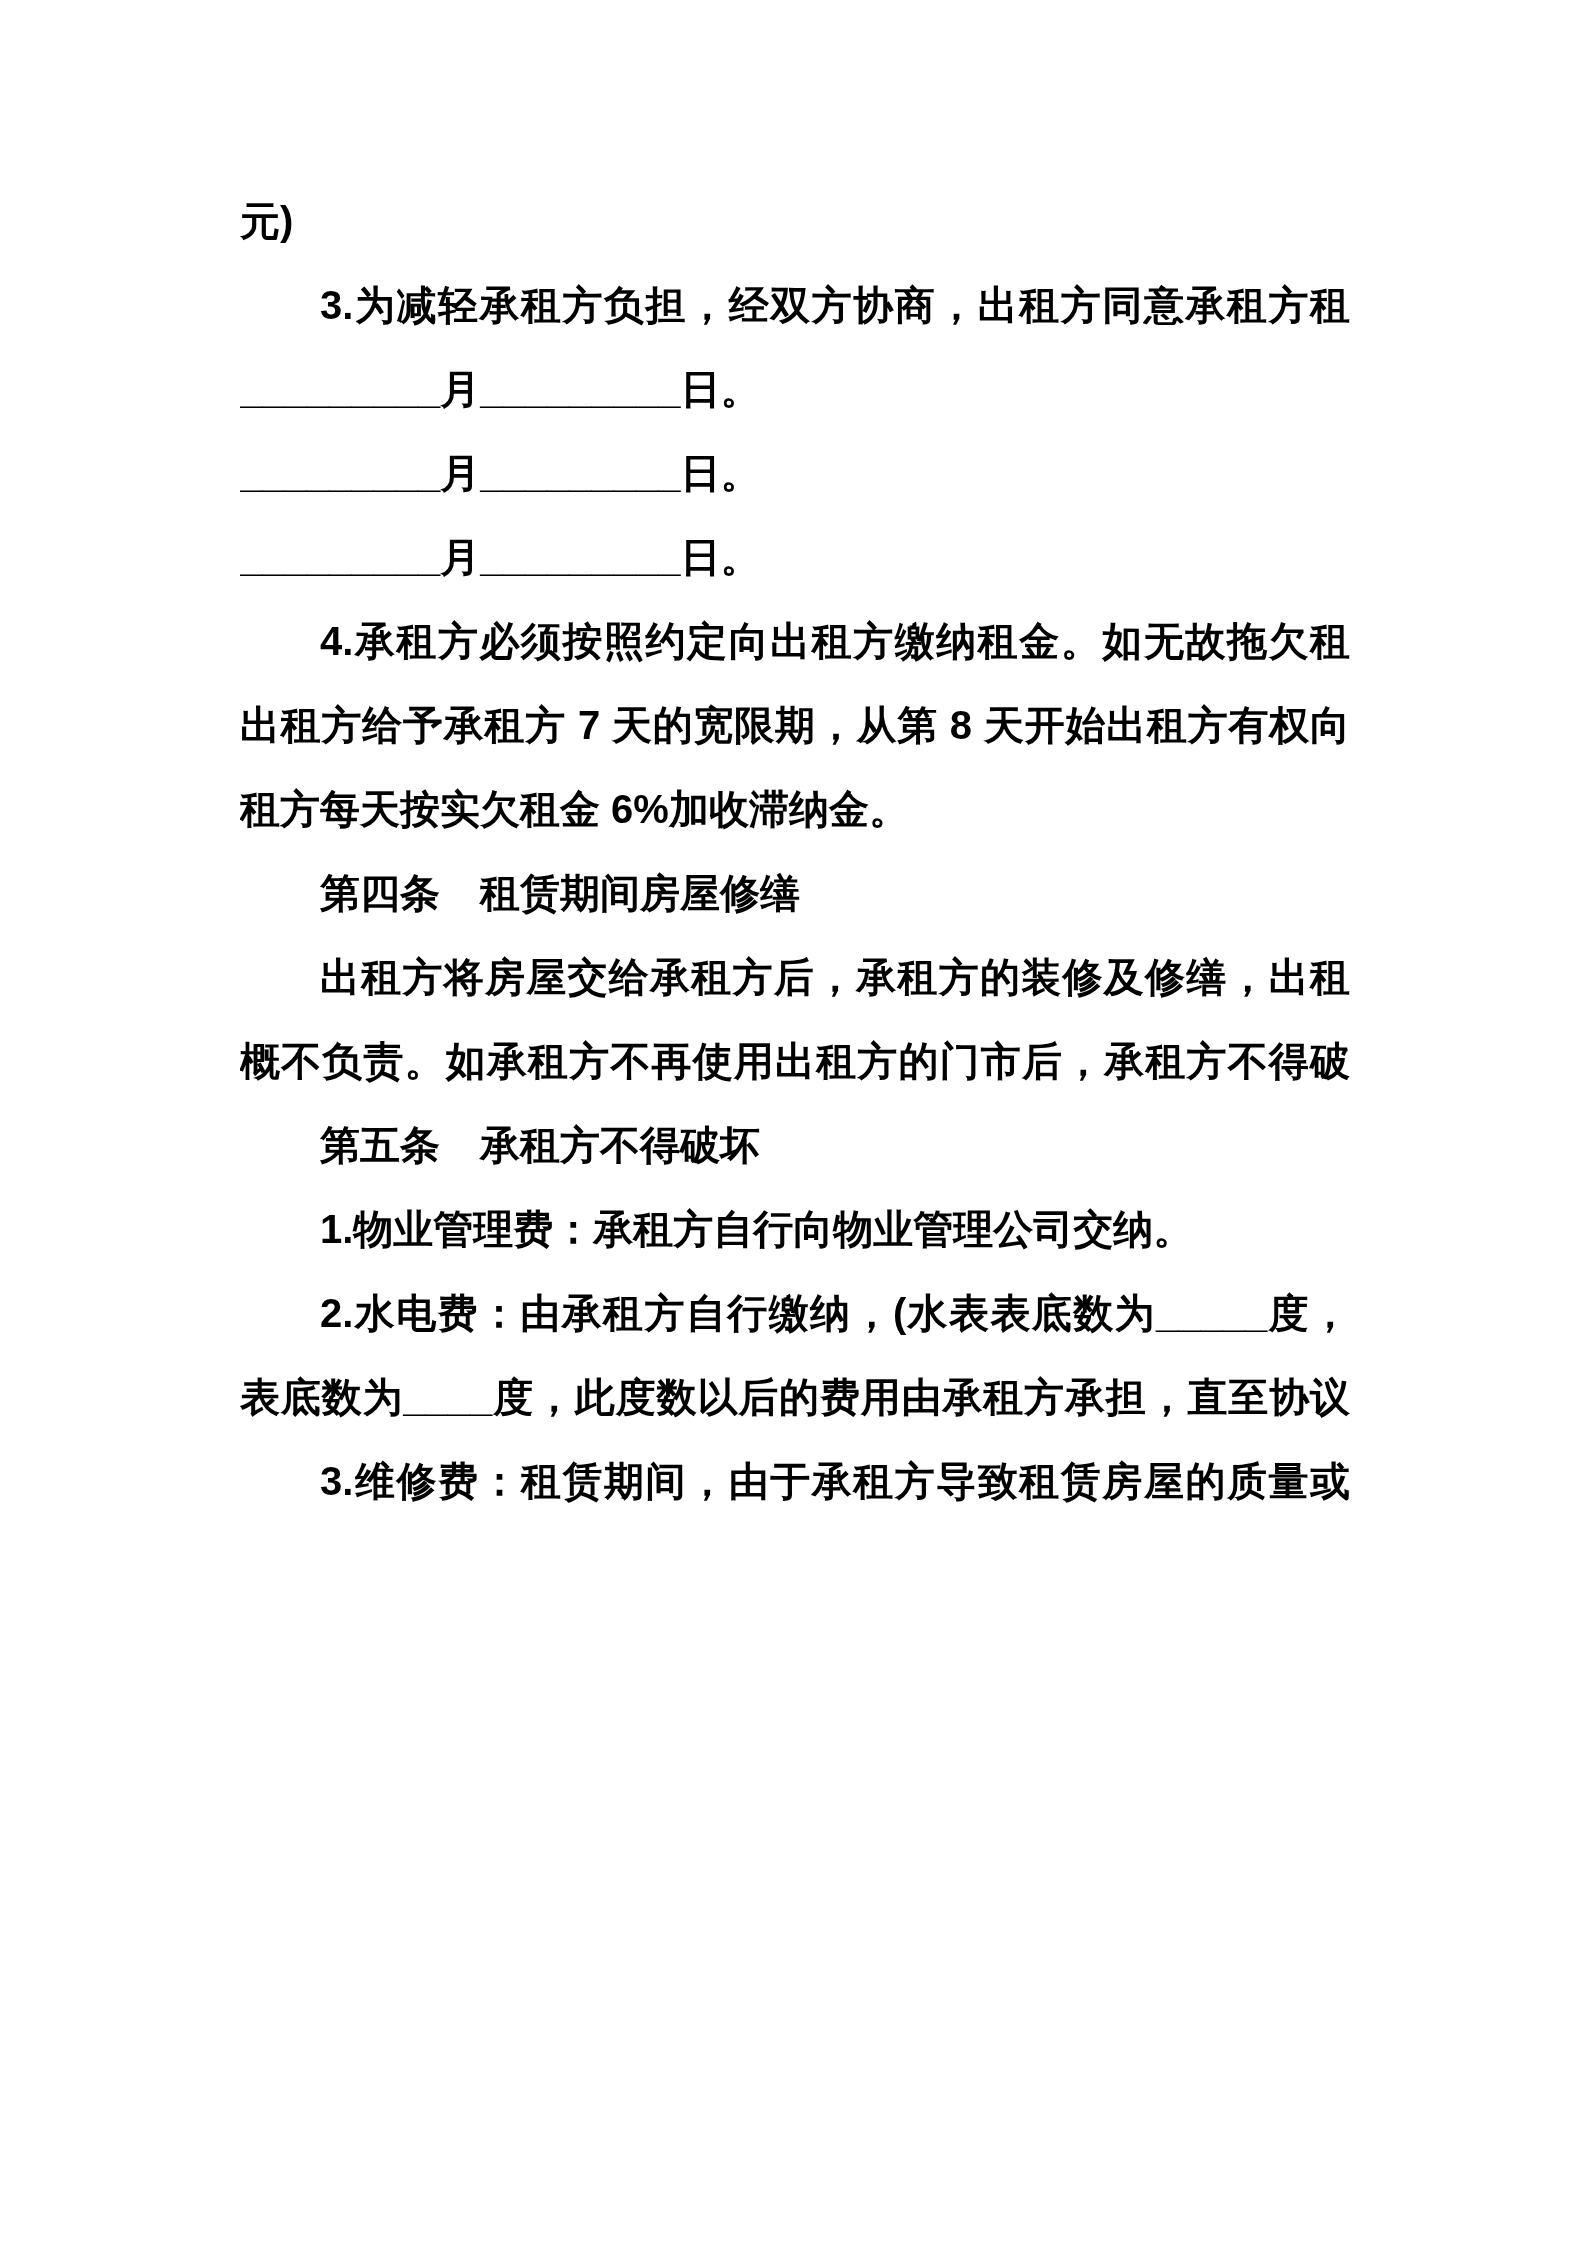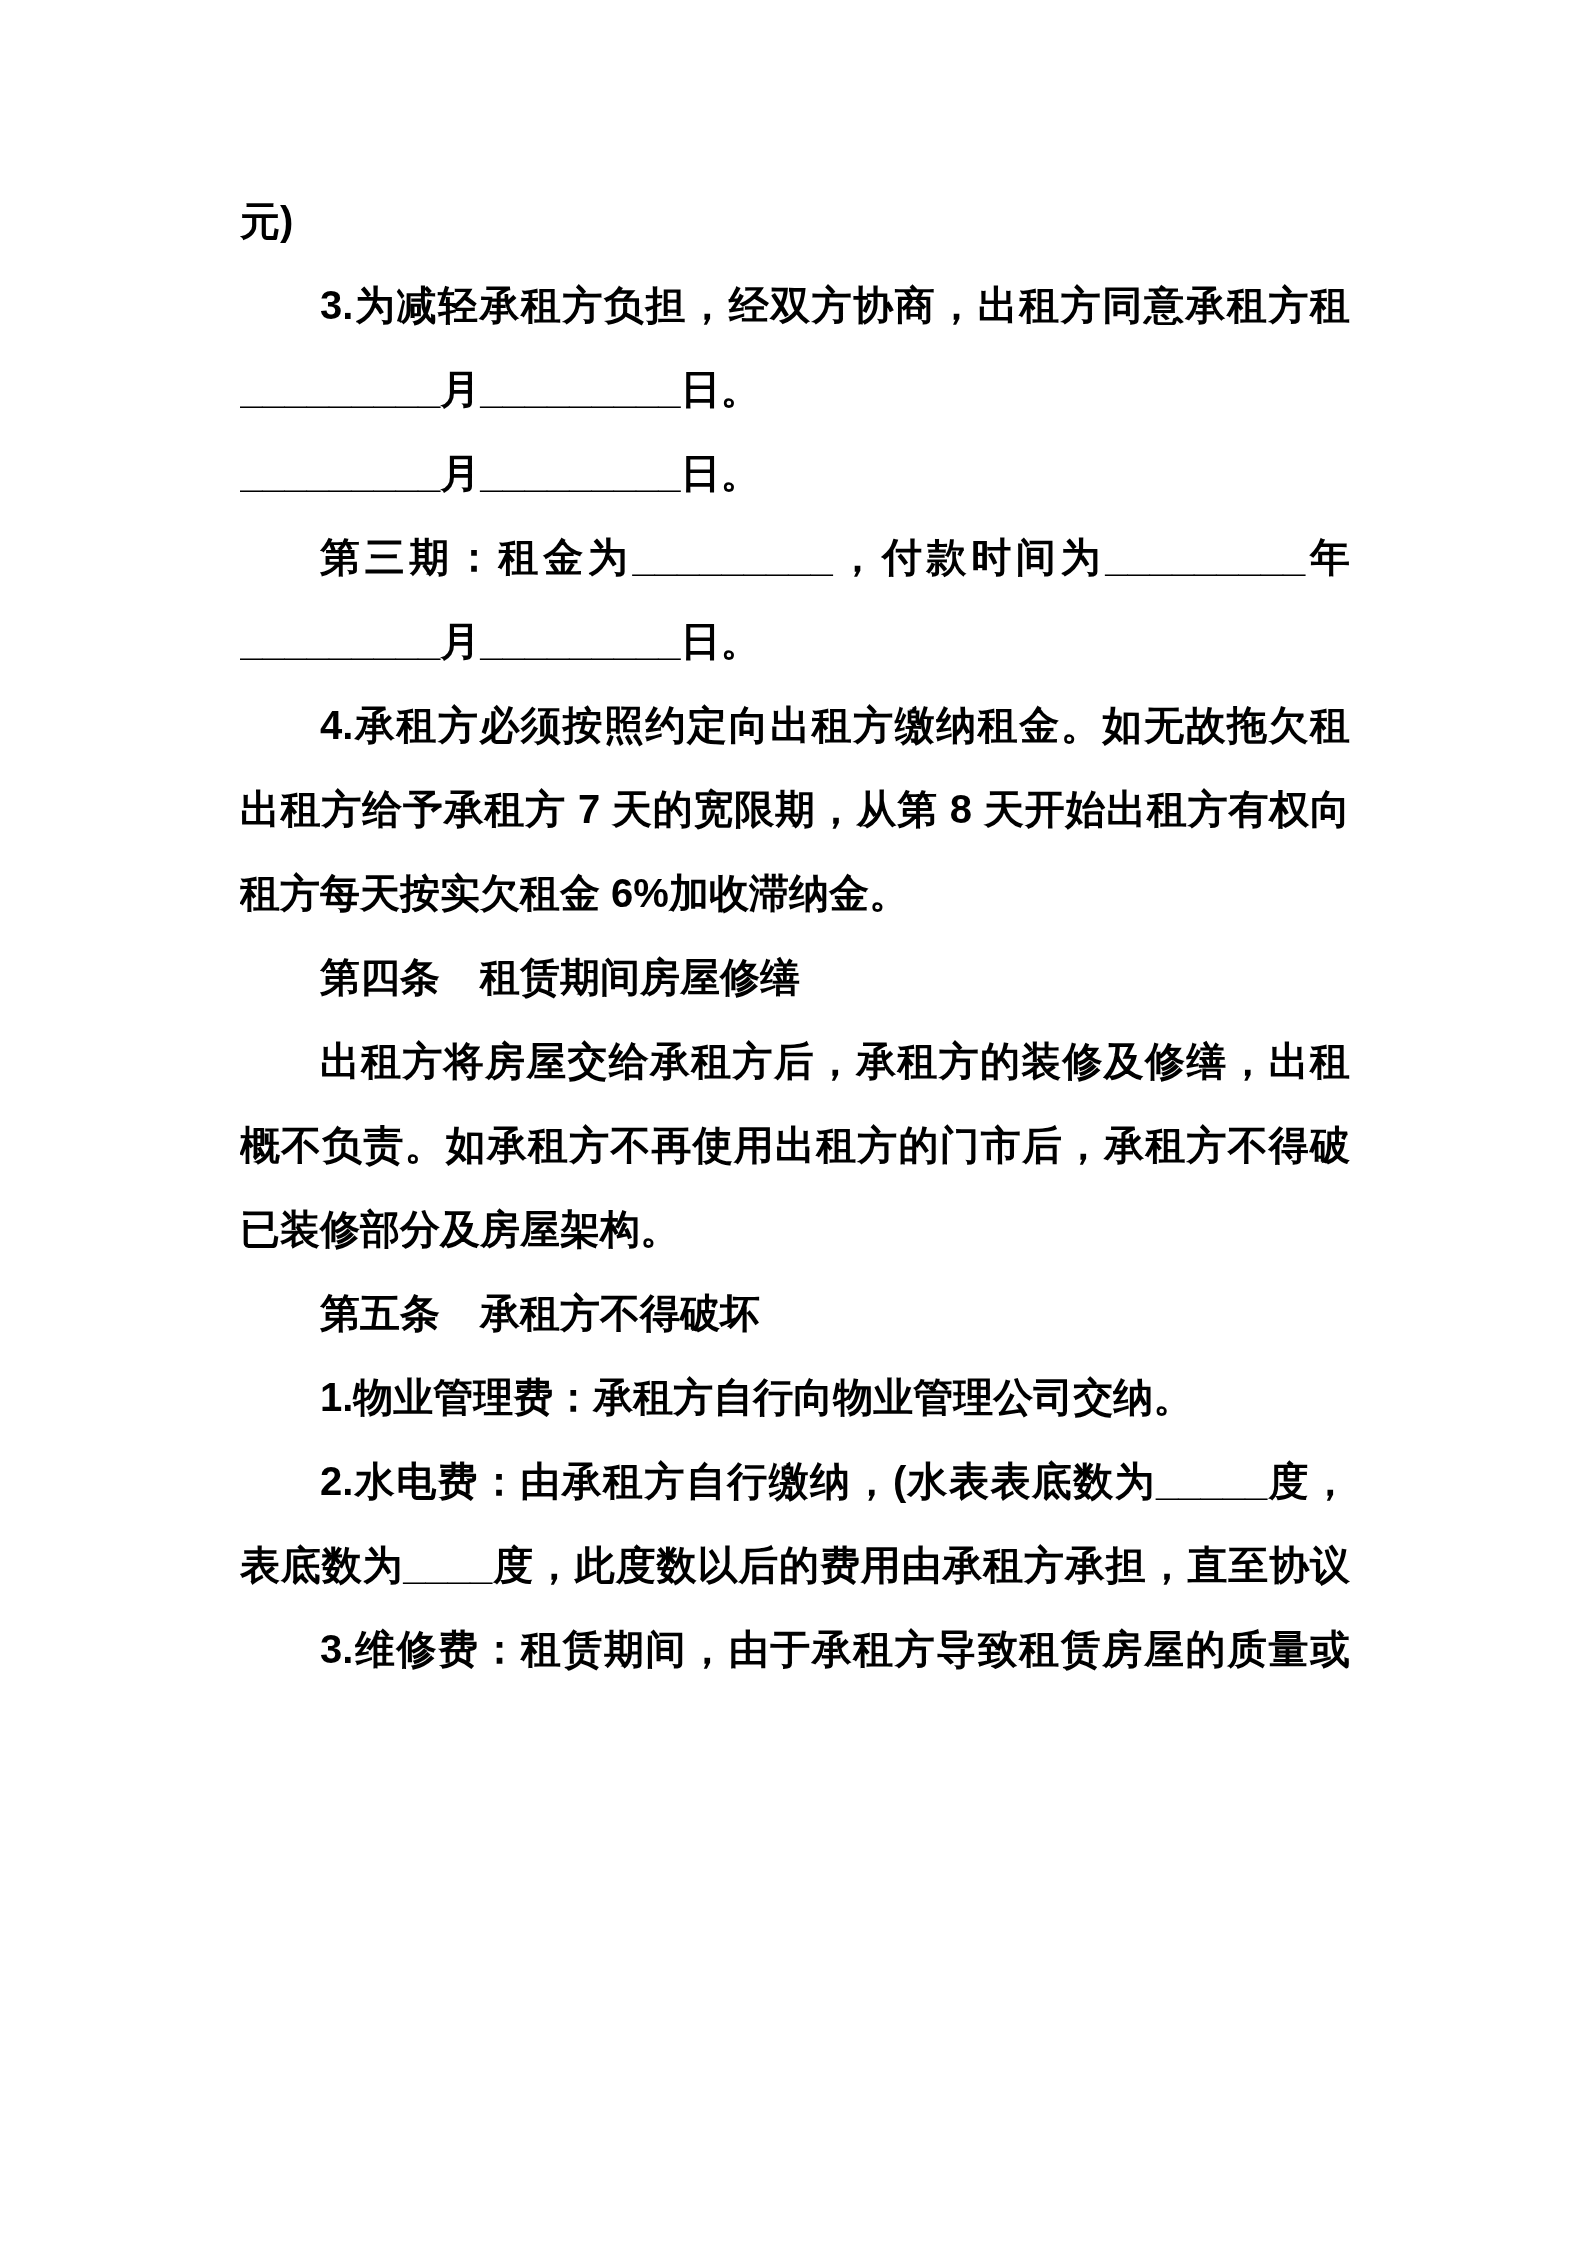--- a/index.html
+++ b/index.html
@@ -40,27 +40,25 @@
   }
 </style>
 </head>
 <body>
 
 <div class="page">
   <p class="line">元)</p>
   <p class="line indent justify">3.为减轻承租方负担，经双方协商，出租方同意承租方租金</p>
   <p class="line">_________月_________日。</p>
   <p class="line">_________月_________日。</p>
-  <p class="line indent justify">第三期：租金为_________，付款时间为_________年</p>
   <p class="line">_________月_________日。</p>
   <p class="line indent justify">4.承租方必须按照约定向出租方缴纳租金。如无故拖欠租金，</p>
   <p class="line justify">出租方给予承租方 7 天的宽限期，从第 8 天开始出租方有权向承</p>
   <p class="line">租方每天按实欠租金 6%加收滞纳金。</p>
   <p class="line indent">第四条　租赁期间房屋修缮</p>
   <p class="line indent justify">出租方将房屋交给承租方后，承租方的装修及修缮，出租方</p>
   <p class="line justify">概不负责。如承租方不再使用出租方的门市后，承租方不得破坏</p>
-  <p class="line">已装修部分及房屋架构。</p>
   <p class="line indent">第五条　承租方不得破坏</p>
   <p class="line indent">1.物业管理费：承租方自行向物业管理公司交纳。</p>
   <p class="line indent justify">2.水电费：由承租方自行缴纳，(水表表底数为_____度，电</p>
   <p class="line justify">表底数为____度，此度数以后的费用由承租方承担，直至协议</p>
   <p class="line indent justify">3.维修费：租赁期间，由于承租方导致租赁房屋的质量或房</p>
 </div>
 
 </body></html>

